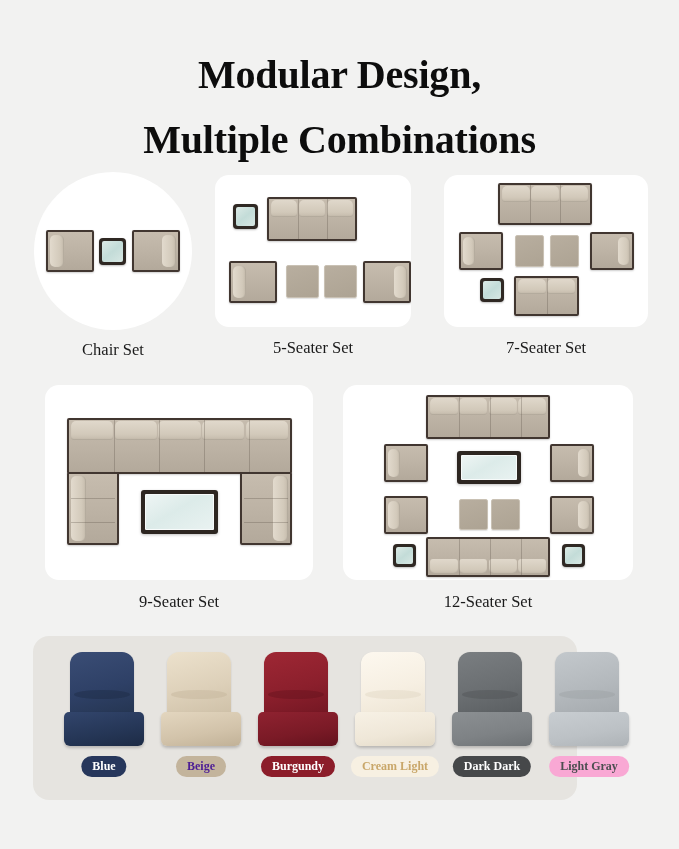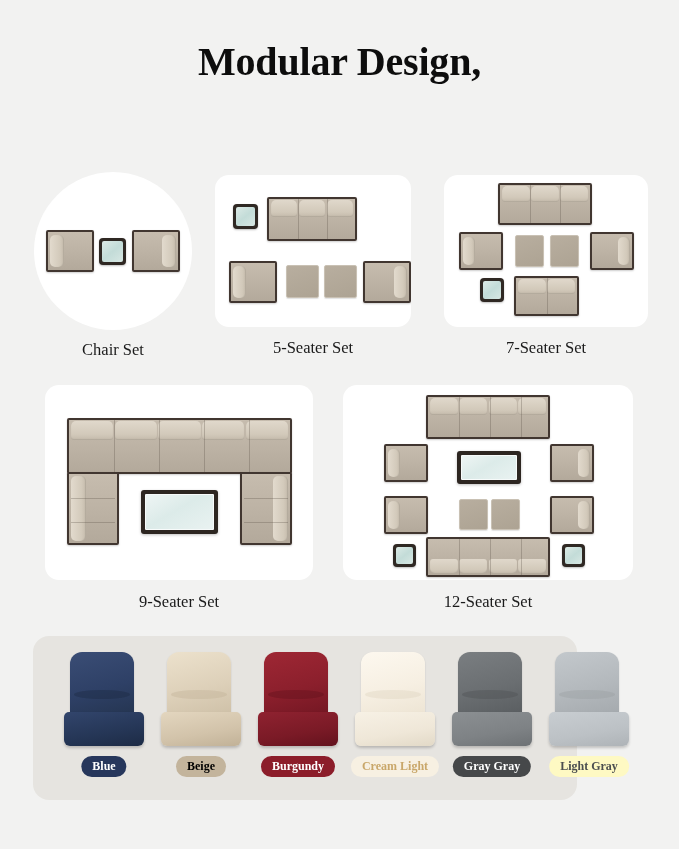--- a/index.html
+++ b/index.html
@@ -27,20 +27,21 @@
     width: 679px;
     text-align: center;
   }
   .title-line {
     font-family: "Liberation Serif", "DejaVu Serif", serif;
     font-weight: bold;
     font-size: 40px;
     line-height: 52px;
     color: #0d0d0d;
     letter-spacing: -0.2px;
+    margin-top: 13px;
   }
 
   
   .card-cell { position: absolute; }
 
   .card {
     position: relative;
     background: #ffffff;
     border-radius: 14px;
     overflow: hidden;
@@ -204,20 +205,21 @@
     white-space: nowrap;
   }
 </style>
 </head>
 <body>
 
 <div id="page">
 
   <div class="title-block">
     <div class="title-line">Modular Design,</div>
+    <div class="title-line">Multiple Combinations</div>
   </div>
 
   <div class="card-cell" style="left:34px; top:172px; width:158px;">
     <div class="card circle" style="width:158px; height:158px;">
       <div class="stage">
 
         <div class="seat" style="left:12px; top:58px; width:48px; height:42px;">
           <div class="armcush" style="left:2px; top:3px; width:14px; bottom:3px;"></div>
         </div>
 
@@ -415,21 +417,21 @@
       </div>
       <div class="pill" style="background:#27375c; color:#ffffff;">Blue</div>
     </div>
 
     <div class="swatch" style="left:120px;">
       <div class="cushion-art">
         <div class="cu-back" style="background:linear-gradient(165deg,#ece1cc 0%,#ddd0b9 55%,#cdbfa6 100%);"></div>
         <div class="cu-crease" style="background:#bfb096;"></div>
         <div class="cu-seat" style="background:linear-gradient(170deg,#e3d6bf 0%,#d2c3aa 60%,#c1b197 100%);"></div>
       </div>
-      <div class="pill" style="background:#c3b49c; color:#000000;">Beige</div>
+      <div class="pill" style="background:#c3b49c; color:#4c1d95;">Beige</div>
     </div>
 
     <div class="swatch" style="left:217px;">
       <div class="cushion-art">
         <div class="cu-back" style="background:linear-gradient(165deg,#9e2734 0%,#8b1f2c 55%,#711622 100%);"></div>
         <div class="cu-crease" style="background:#5e1019;"></div>
         <div class="cu-seat" style="background:linear-gradient(170deg,#8f2230 0%,#7a1a26 60%,#63121d 100%);"></div>
       </div>
       <div class="pill" style="background:#8c1d2a; color:#ffffff;text-align:right;">Burgundy</div>
     </div>
@@ -442,27 +444,27 @@
       </div>
       <div class="pill" style="background:#f7f0e2; color:#c9a76a;">Cream Light</div>
     </div>
 
     <div class="swatch" style="left:411px;">
       <div class="cushion-art">
         <div class="cu-back" style="background:linear-gradient(165deg,#7a7e81 0%,#6a6e71 55%,#585c5f 100%);"></div>
         <div class="cu-crease" style="background:#4b4f52;"></div>
         <div class="cu-seat" style="background:linear-gradient(170deg,#8b8f92 0%,#7e8285 60%,#6d7174 100%);"></div>
       </div>
-      <div class="pill" style="background:#46484a; color:#ffffff;">Gray Gray</div>
+      <div class="pill" style="background:#46484a; color:#ffffff;">Dark Dark</div>
     </div>
 
     <div class="swatch" style="left:508px;">
       <div class="cushion-art">
         <div class="cu-back" style="background:linear-gradient(165deg,#c3c8cc 0%,#b3b8bc 55%,#a3a8ac 100%);"></div>
         <div class="cu-crease" style="background:#989da1;"></div>
         <div class="cu-seat" style="background:linear-gradient(170deg,#c8cdd1 0%,#bcc1c5 60%,#aeb3b7 100%);"></div>
       </div>
-      <div class="pill" style="background:#fef9c3; color:#4b4e50;">Light Gray</div>
+      <div class="pill" style="background:#f9a8d4; color:#4b4e50;">Light Gray</div>
     </div>
 
   </div>
 
 </div>
 
 </body></html>

